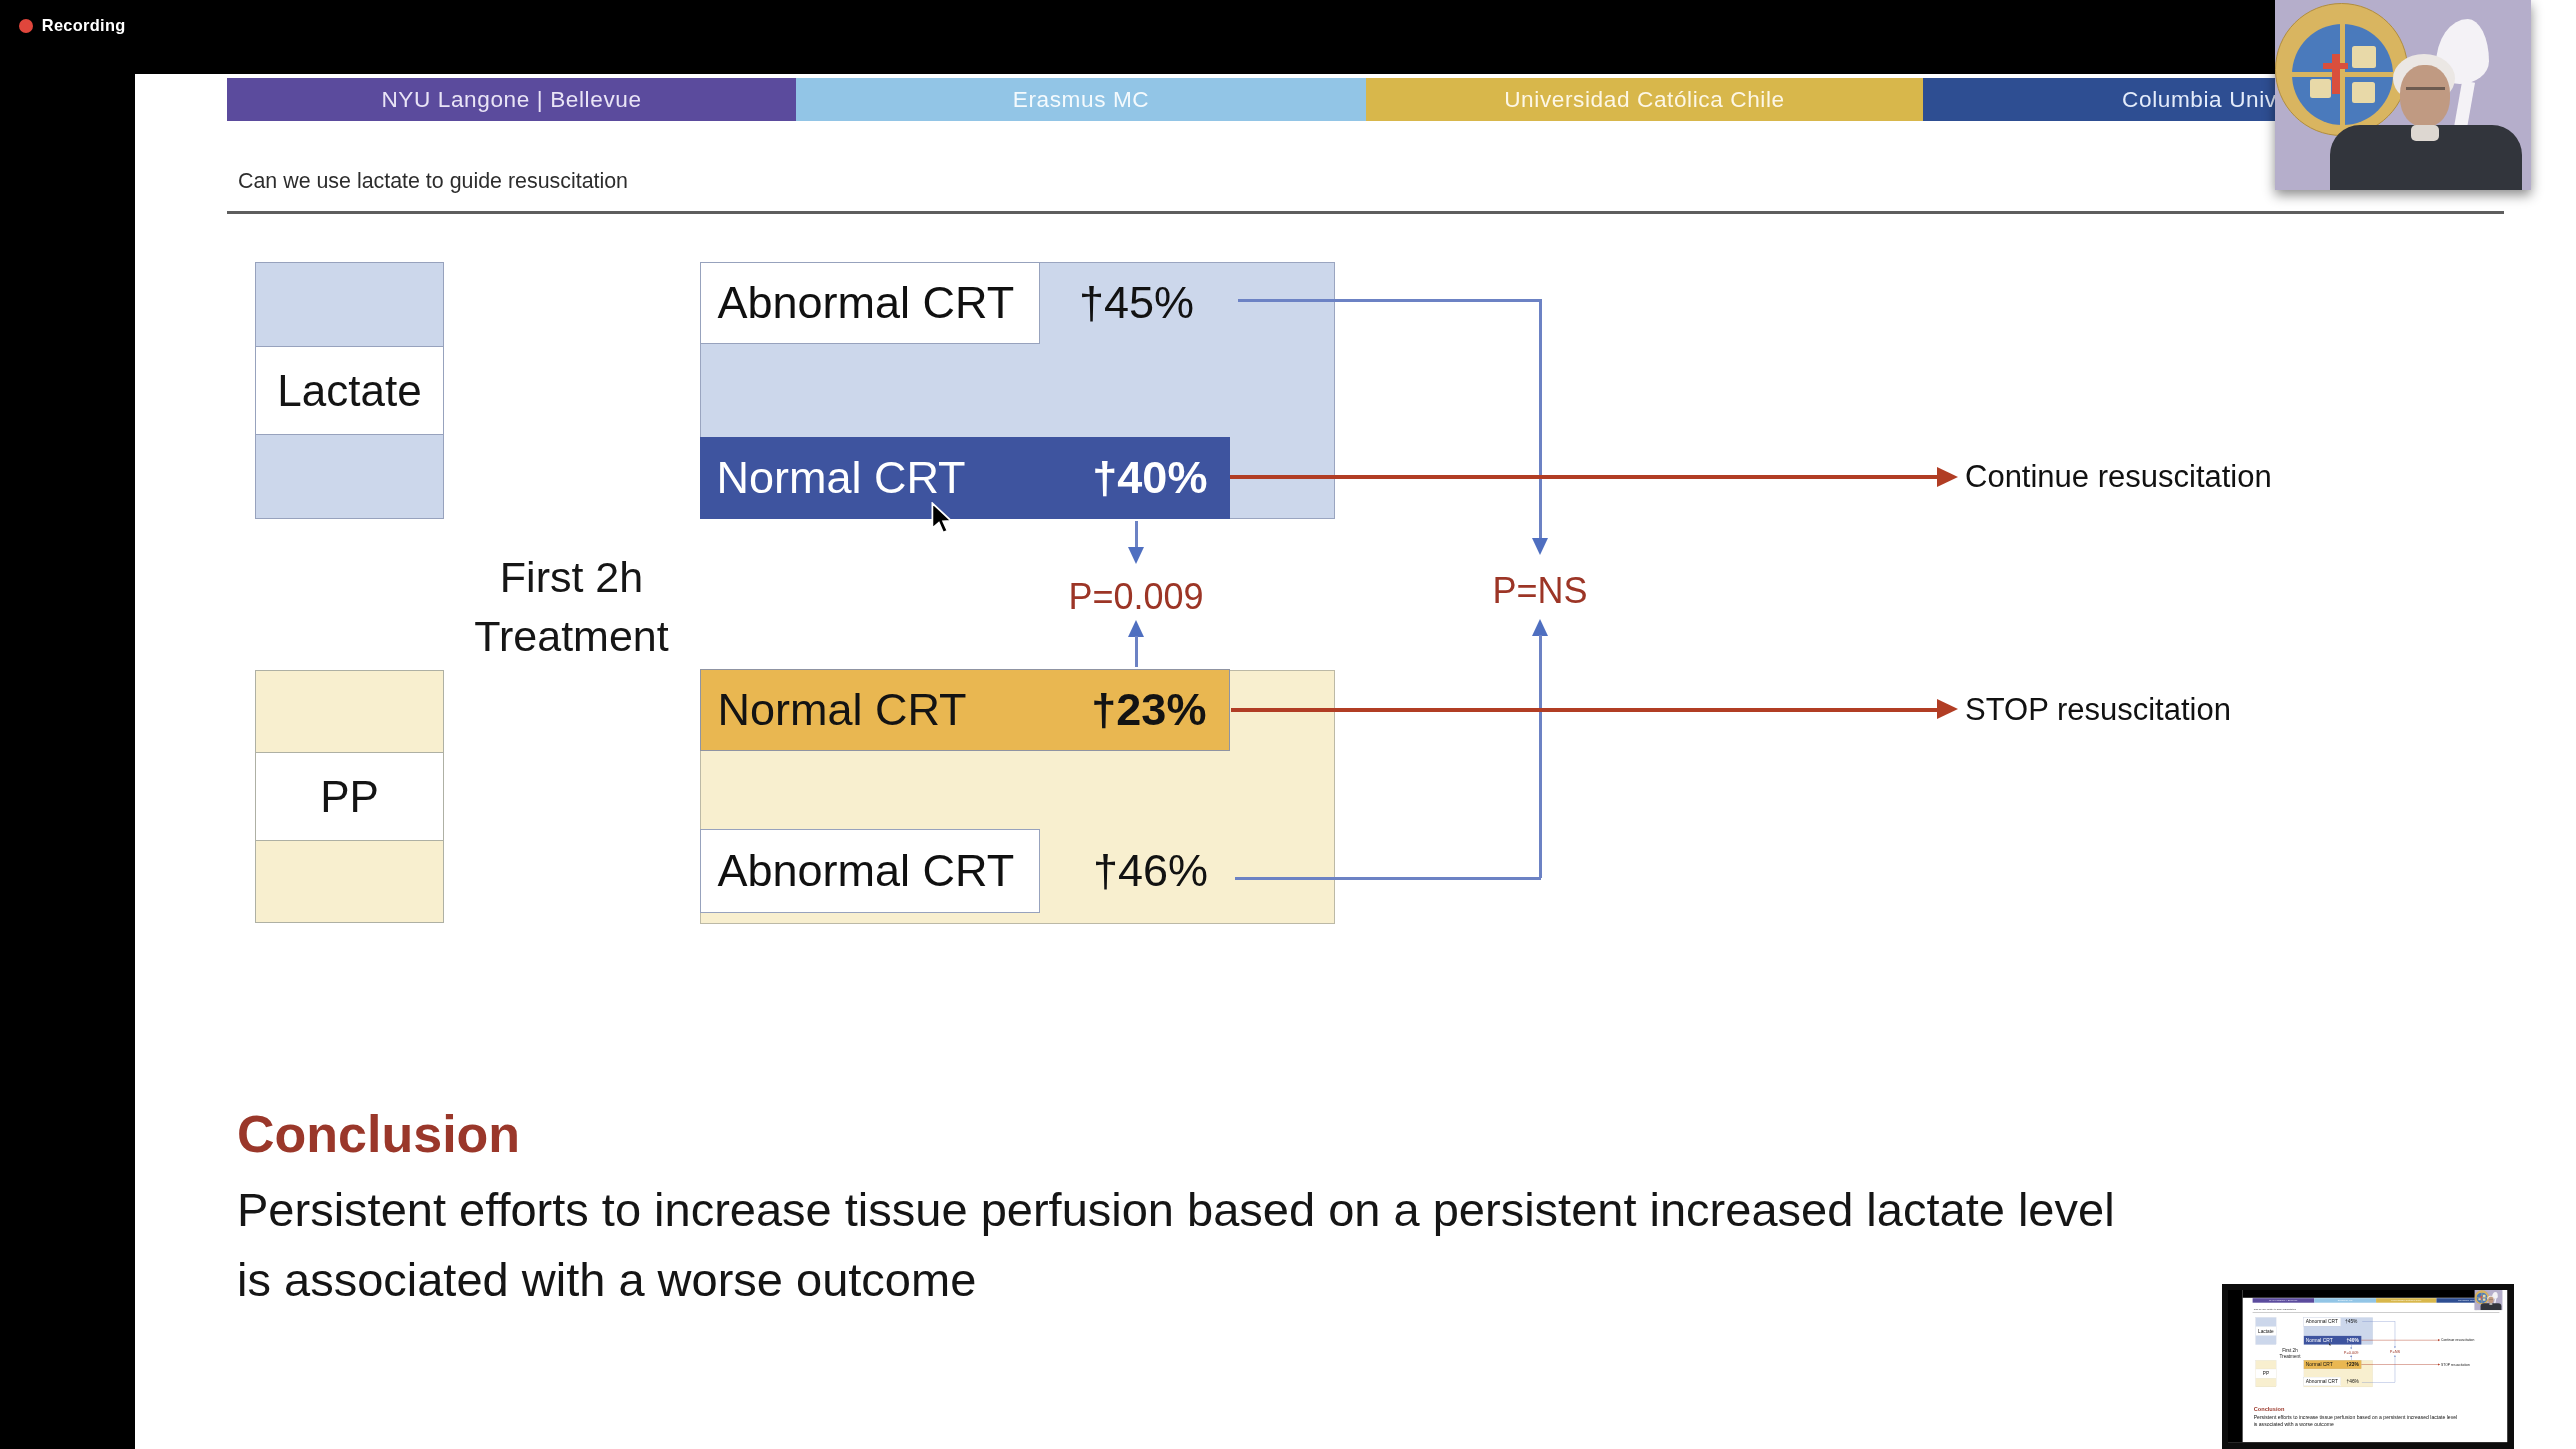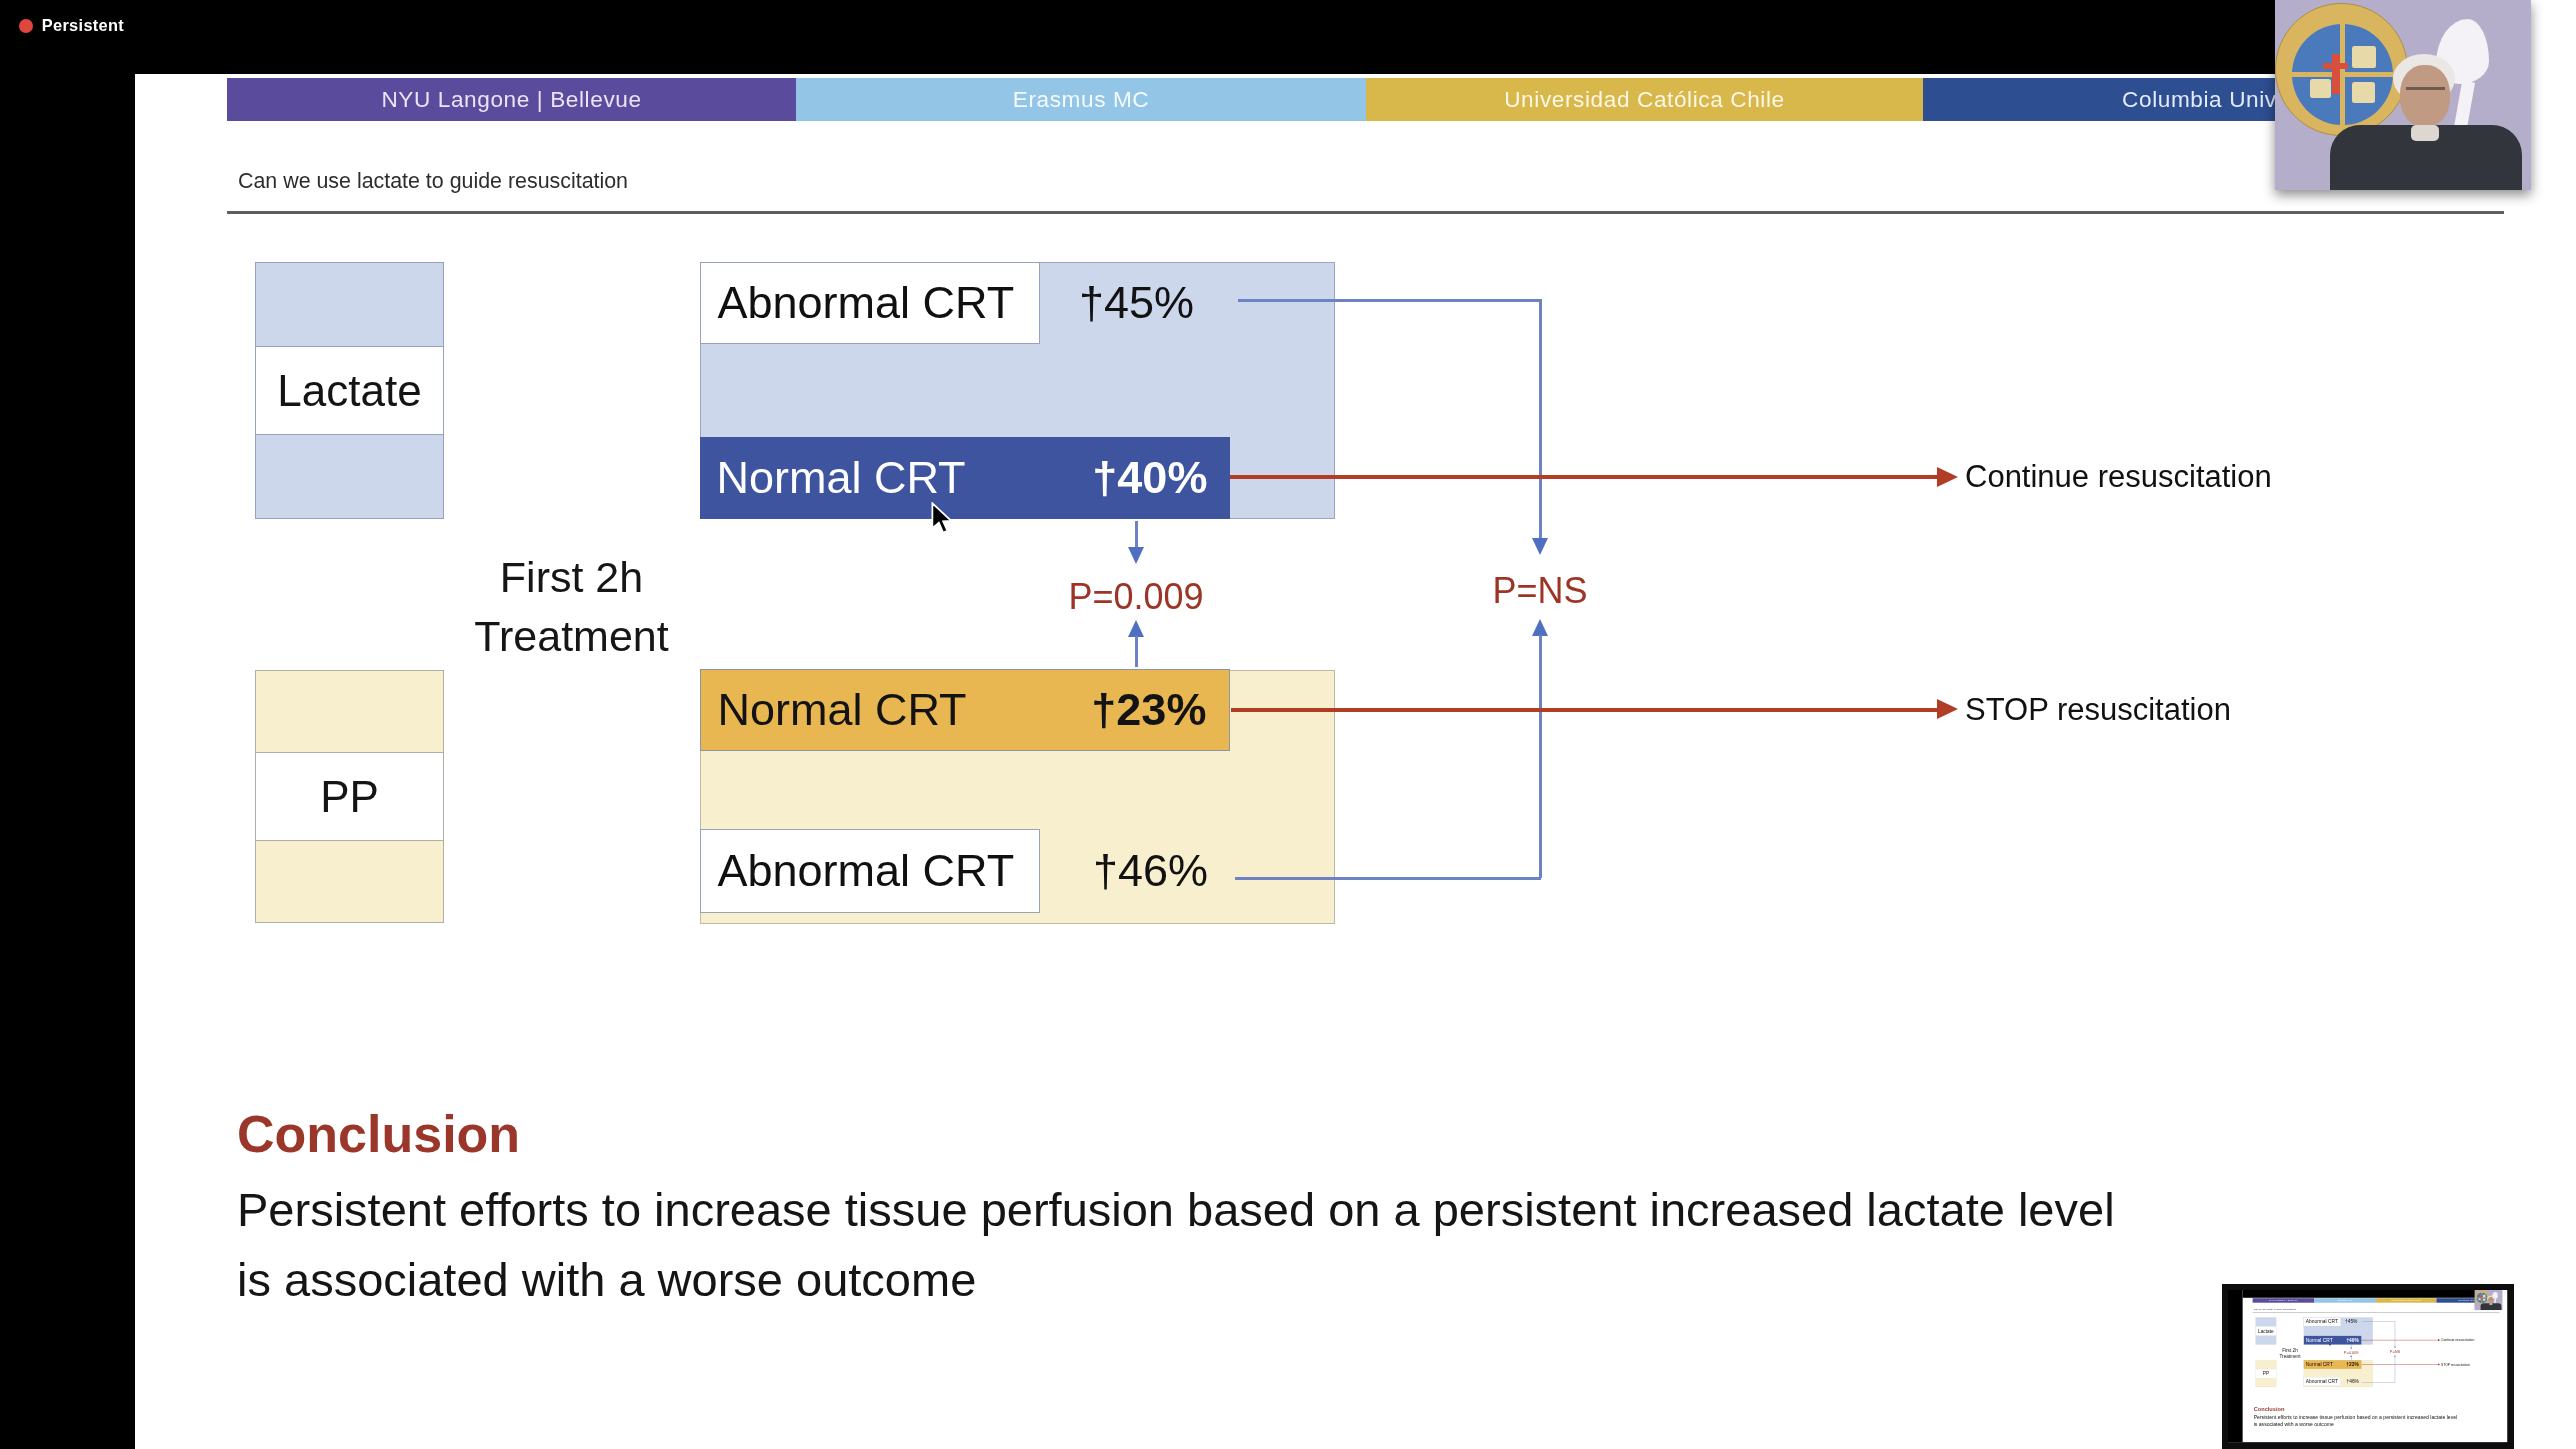--- a/index.html
+++ b/index.html
@@ -219,21 +219,21 @@
       <div class="p-face"></div>
       <div class="p-glasses"></div>
       <div class="p-body"></div>
       <div class="p-collar"></div>
     </div>
 
   </div>
 
   <div class="recording">
     <div class="rec-dot"></div>
-    <div class="rec-label">Persistent</div>
+    <div class="rec-label">Recording</div>
   </div>
 
   <div class="thumbnail">
     <div class="thumb-scale" id="thumb-target">
         <div class="frame">
 
     <div class="bar-left"></div>
     <div class="band-top"></div>
 
     <div class="hseg seg-purple">

